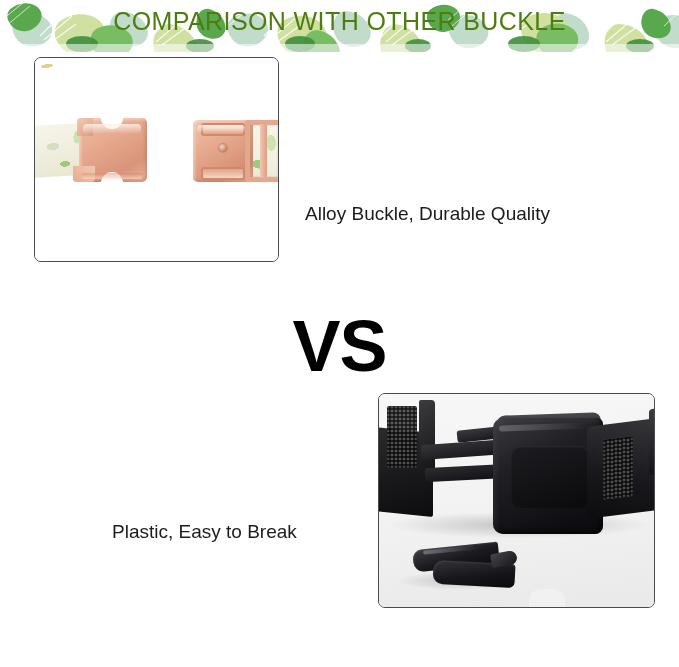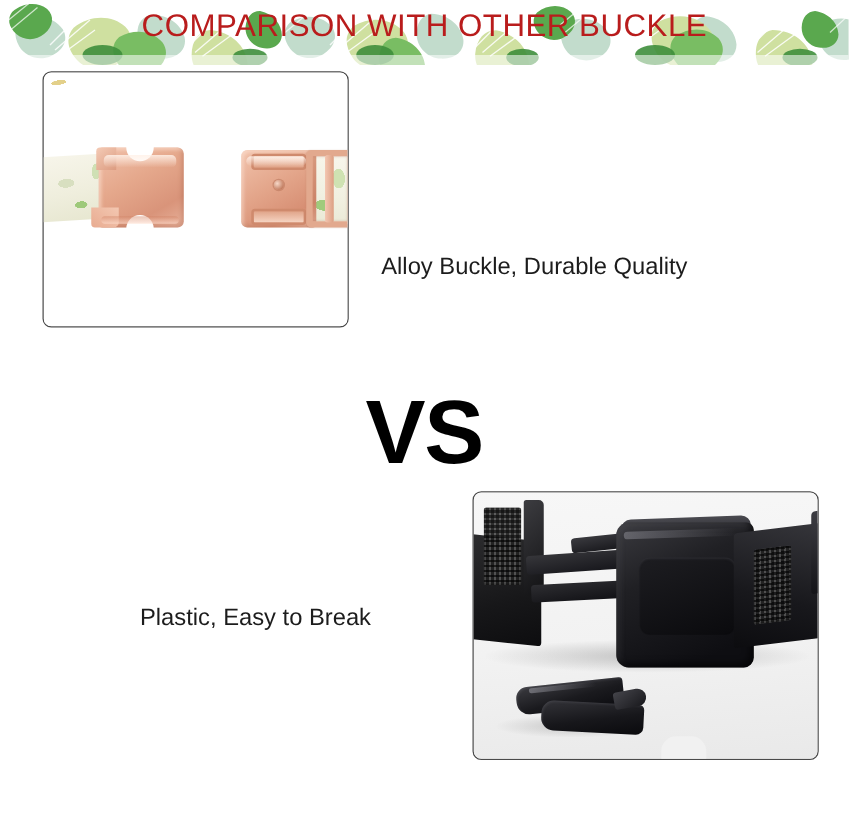--- a/index.html
+++ b/index.html
@@ -33,21 +33,21 @@
   }
   .banner-title {
     position: absolute;
     left: 0;
     top: 7px;
     width: 679px;
     text-align: center;
     font-size: 25px;
     font-weight: 400;
     letter-spacing: 0.4px;
-    color: #b91c1c;
+    color: #4d7c0f;
     white-space: nowrap;
     z-index: 5;
     font-family: "Liberation Sans", sans-serif;
   }
 
   
   .photo-frame {
     position: absolute;
     background: #ffffff;
     border: 1px solid #4a4a4a;
@@ -75,21 +75,21 @@
     color: #1c1c1c;
     white-space: nowrap;
     font-family: "Liberation Sans", sans-serif;
   }
   .caption-alloy {
     left: 305px;
     top: 203px;
   }
   .caption-plastic {
     left: 112px;
-    top: 484px;
+    top: 521px;
   }
 
   
   .vs-label {
     position: absolute;
     left: 0;
     top: 305px;
     width: 679px;
     text-align: center;
     font-size: 72px;

